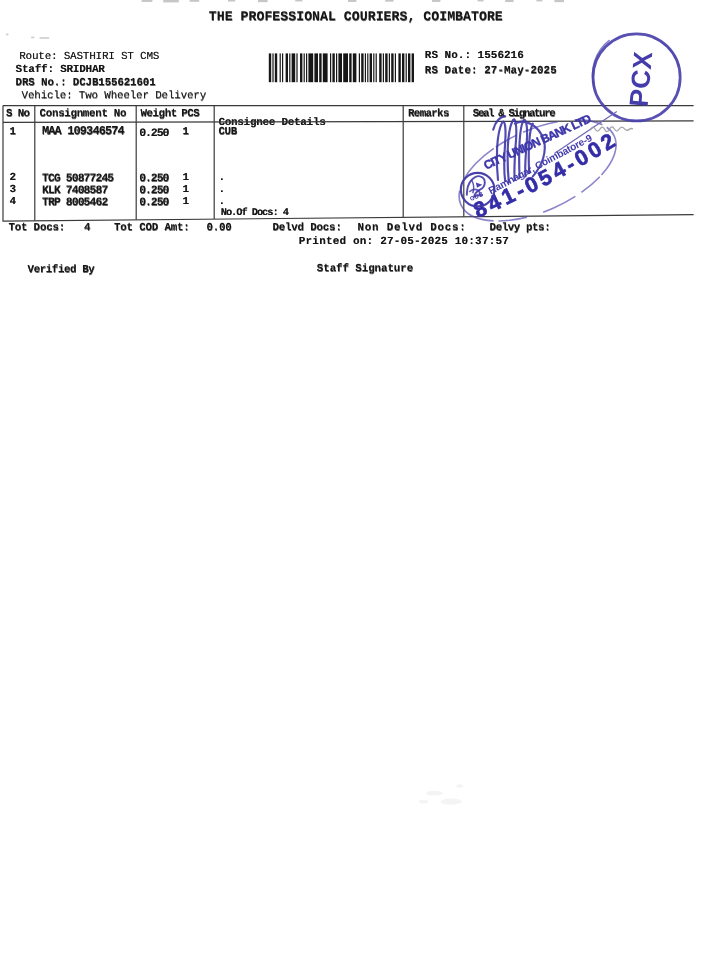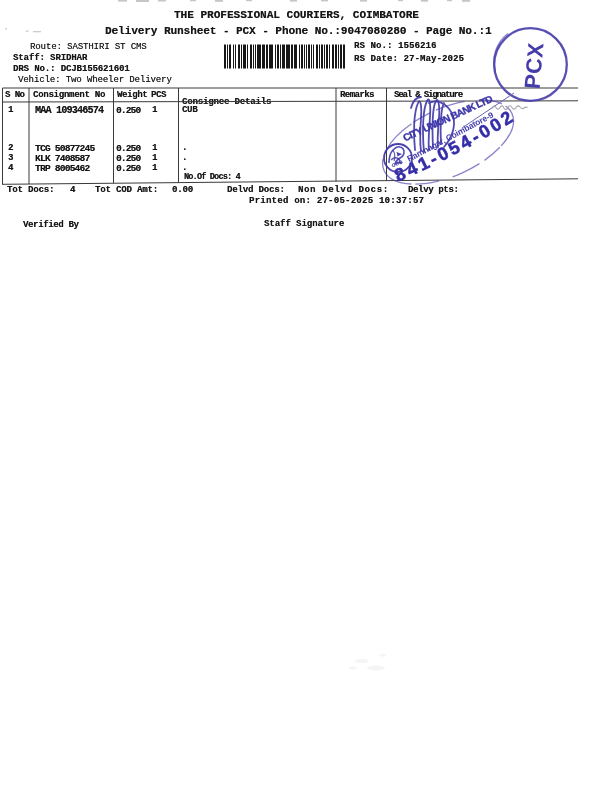--- a/index.html
+++ b/index.html
@@ -6,23 +6,22 @@
   #page{position:relative;width:600px;height:716px;background:#ffffff;overflow:hidden;
         font-family:"Liberation Mono",monospace;color:#161616;}
   .t{position:absolute;white-space:pre;line-height:1;text-shadow:0.2px 0.25px 0.35px rgba(25,25,25,0.65);}
   .b{font-weight:bold;}
 </style>
 </head>
 <body>
 <div id="page">
 
   <div class="t b" style="left:174px;top:10px;font-size:11px;letter-spacing:0.02px;">THE PROFESSIONAL COURIERS, COIMBATORE</div>
-  <div class="t b" style="left:105px;top:25.5px;font-size:11px;letter-spacing:-0.05px;">Delivery Runsheet - PCX - Phone No.:9047080280 - Page No.:1</div>
 
-  <div class="t" style="left:30px;top:42.5px;font-size:9px;letter-spacing:-0.1px;">Route: SASTHIRI ST CMS</div>
+  <div class="t" style="left:16px;top:42.5px;font-size:9px;letter-spacing:-0.1px;">Route: SASTHIRI ST CMS</div>
   <div class="t b" style="left:13px;top:53.5px;font-size:9px;letter-spacing:-0.1px;">Staff: SRIDHAR</div>
   <div class="t b" style="left:13px;top:64.5px;font-size:9px;letter-spacing:-0.1px;">DRS No.: DCJB155621601</div>
   <div class="t" style="left:18px;top:75.5px;font-size:9px;letter-spacing:-0.1px;">Vehicle: Two Wheeler Delivery</div>
 
   <div class="t b" style="left:354px;top:42px;font-size:9px;letter-spacing:0.1px;">RS No.: 1556216</div>
   <div class="t b" style="left:354px;top:54.5px;font-size:9px;letter-spacing:0.1px;">RS Date: 27-May-2025</div>
 
   <div class="t b" style="left:5px;top:90.5px;font-size:9px;letter-spacing:-0.55px;">S No</div>
   <div class="t b" style="left:33px;top:90.5px;font-size:9px;letter-spacing:-0.25px;">Consignment No</div>
   <div class="t b" style="left:117px;top:90.5px;font-size:9px;letter-spacing:-0.35px;">Weight</div>

